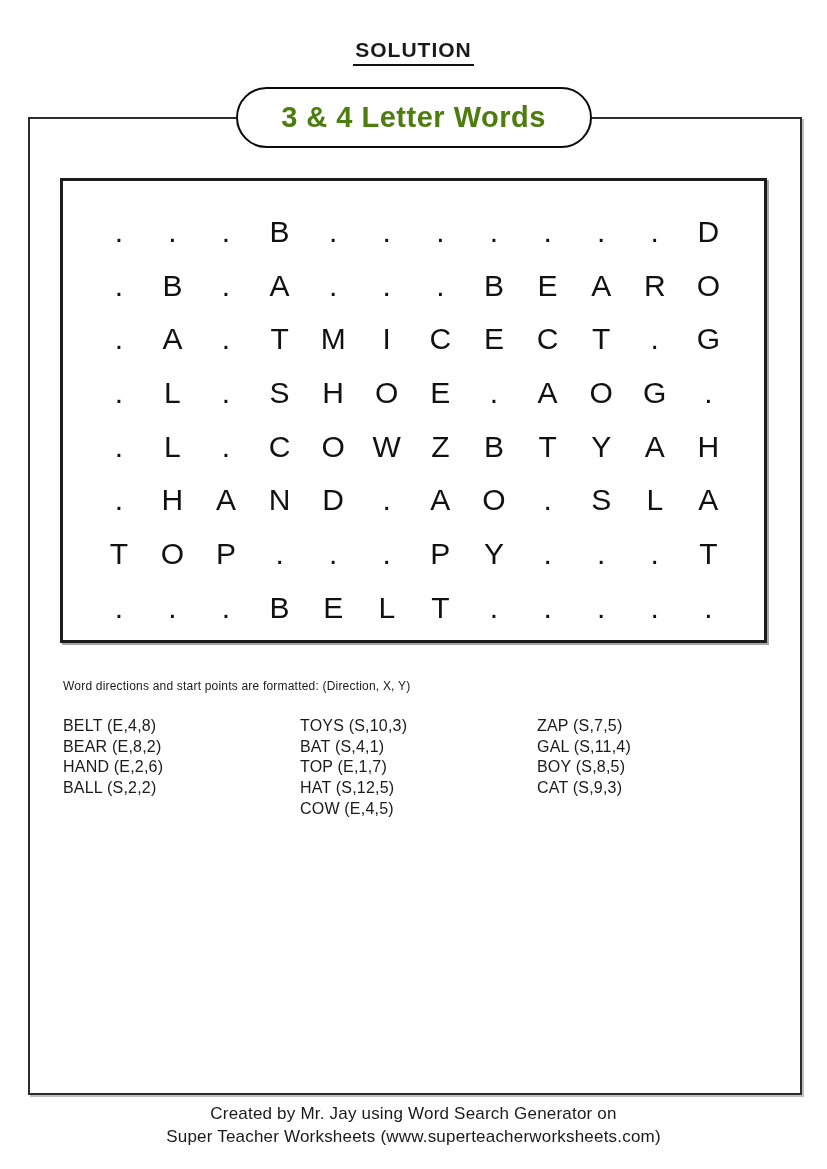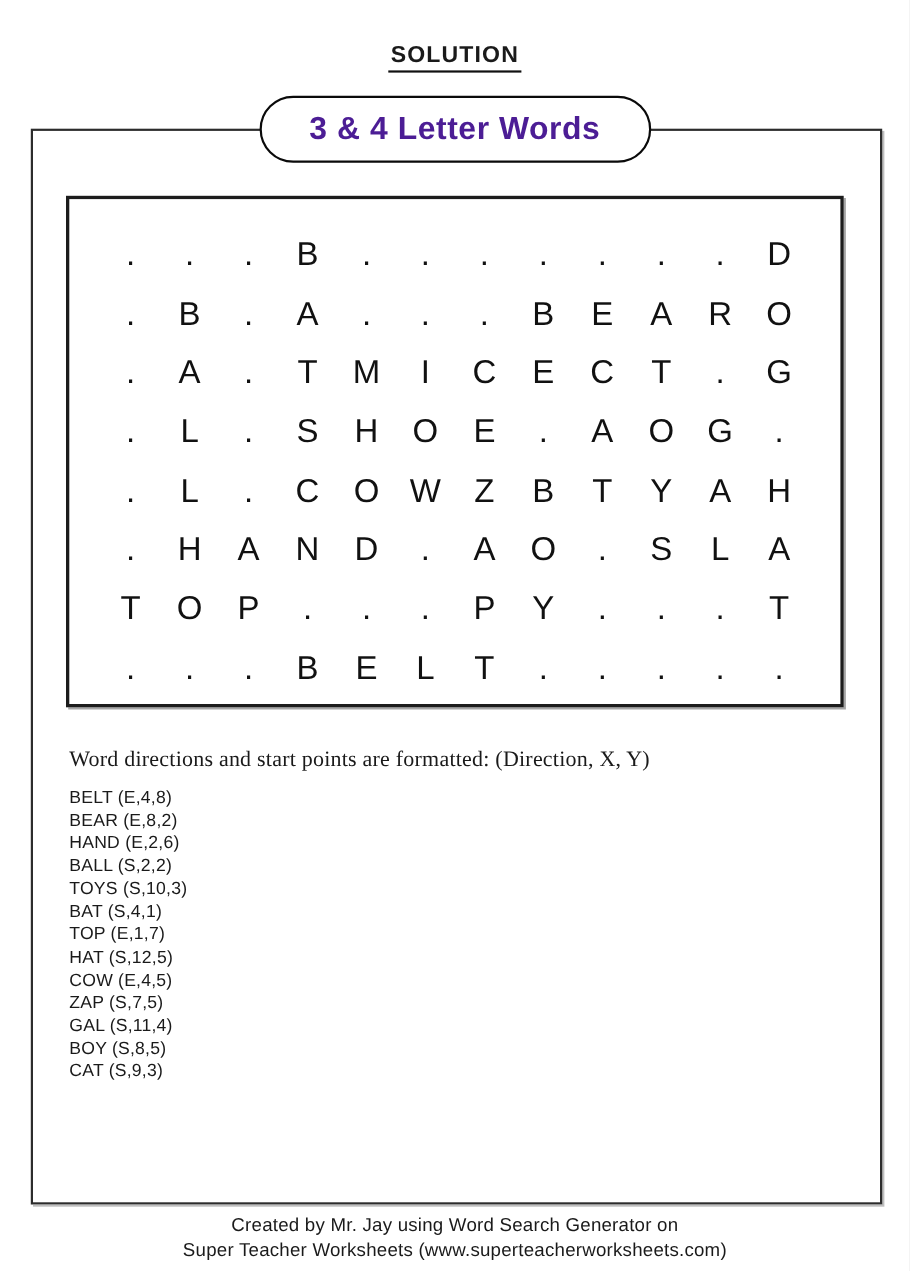--- a/index.html
+++ b/index.html
@@ -55,21 +55,21 @@
     border-radius: 31px;
     display: flex;
     align-items: center;
     justify-content: center;
     z-index: 2;
   }
   .title-pill span {
     font-size: 29px;
     font-weight: bold;
     letter-spacing: 0.5px;
-    color: #4c1d95;
+    color: #4d7c0f;
   }
 
   .grid-box {
     position: absolute;
     left: 60px;
     top: 178px;
     width: 707px;
     height: 465px;
     background: #ffffff;
     border: 3px solid #1c1c1c;
@@ -92,33 +92,31 @@
   }
   .cell.dot {
     font-size: 30px;
     color: #111111;
   }
 
   .legend-text {
     position: absolute;
     left: 63px;
     top: 679px;
-    font-size: 20px;
+    font-size: 12px;
     letter-spacing: 0.2px;
     z-index: 2;
-    font-family: Liberation Serif, serif;
   }
 
   .word-list {
     position: absolute;
     left: 63px;
     top: 716px;
     display: flex;
     z-index: 2;
-    flex-direction: column;
   }
   .word-column {
     width: 237px;
     flex: 0 0 auto;
   }
   .word-entry {
     font-size: 16px;
     line-height: 20.7px;
     letter-spacing: 0.2px;
     white-space: nowrap;

